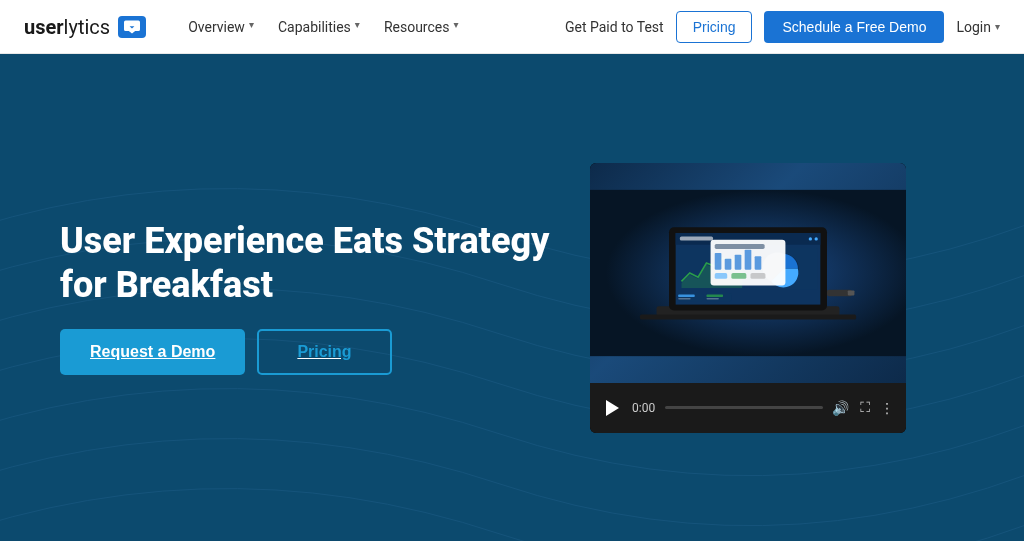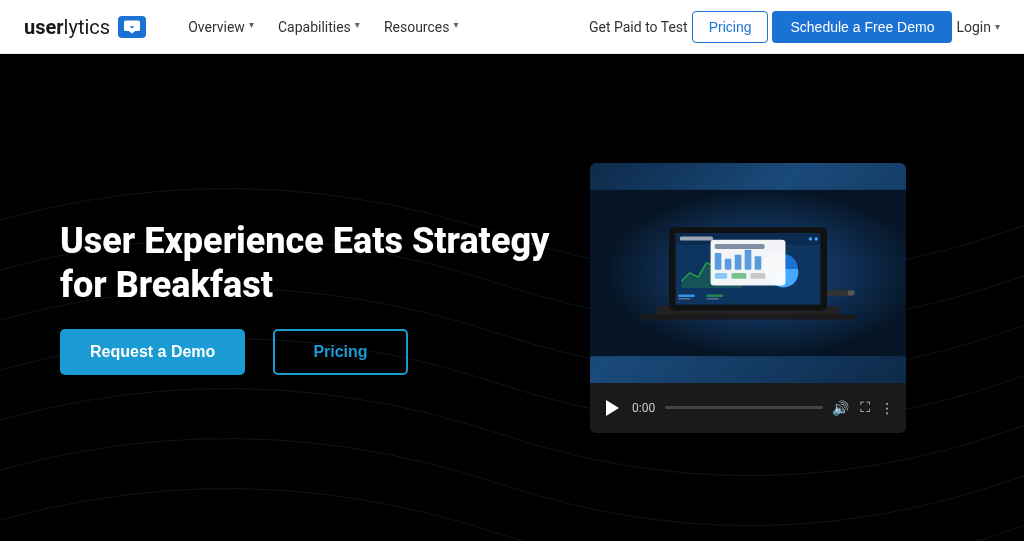--- a/index.html
+++ b/index.html
@@ -79,21 +79,21 @@
     }
 
     .nav-chevron {
       font-size: 10px;
       color: #666;
     }
 
     .nav-right {
       display: flex;
       align-items: center;
-      gap: 4px;
+      gap: 12px;
     }
 
     .nav-link-plain {
       font-size: 14px;
       color: #333;
       cursor: pointer;
       white-space: nowrap;
     }
 
     .btn-pricing-outline {
@@ -124,21 +124,21 @@
       align-items: center;
       gap: 4px;
       font-size: 14px;
       color: #333;
       cursor: pointer;
     }
 
     
     .hero {
       position: relative;
-      background: #000000;
+      background: #0c4a6e;
       width: 1024px;
       height: 487px;
       overflow: hidden;
       display: flex;
       align-items: center;
       padding: 0 60px;
       gap: 40px;
     }
 
     
@@ -167,21 +167,22 @@
       font-size: 14.5px;
       line-height: 1.65;
       color: #c8d8ea;
       margin-bottom: 36px;
       max-width: 430px;
     }
 
     .hero-buttons {
       display: flex;
       align-items: flex-start;
-      gap: 28px;
+      gap: 12px;
+      text-decoration: underline;
     }
 
     .btn-request-demo {
       background: #1a9bd4;
       color: #fff;
       border: none;
       padding: 14px 30px;
       border-radius: 5px;
       font-size: 16px;
       font-weight: 700;

